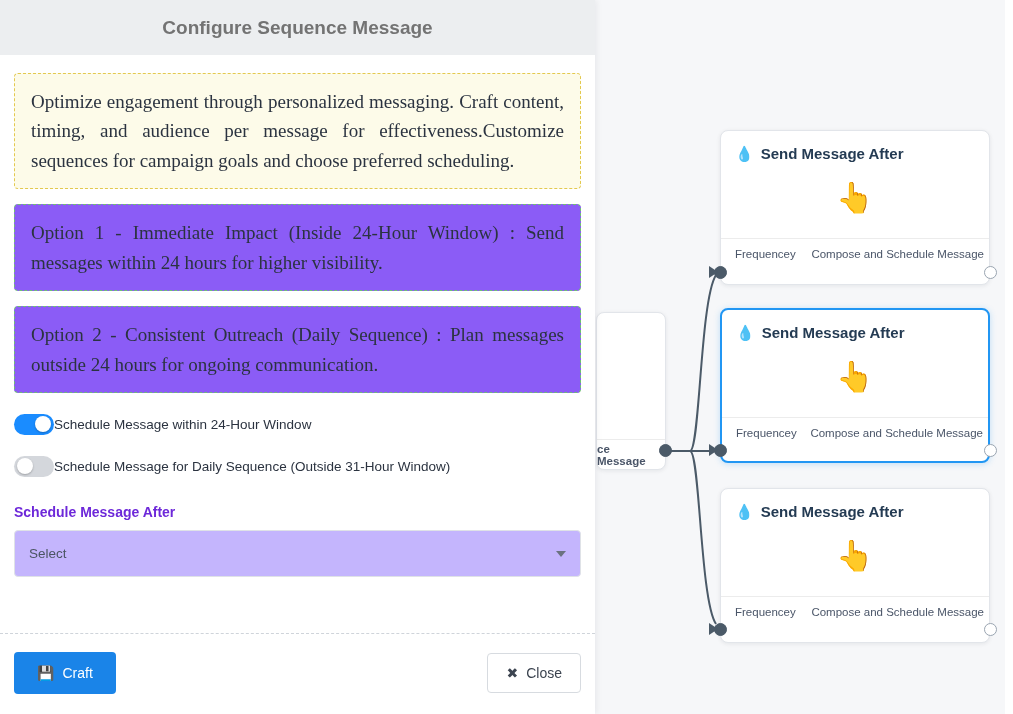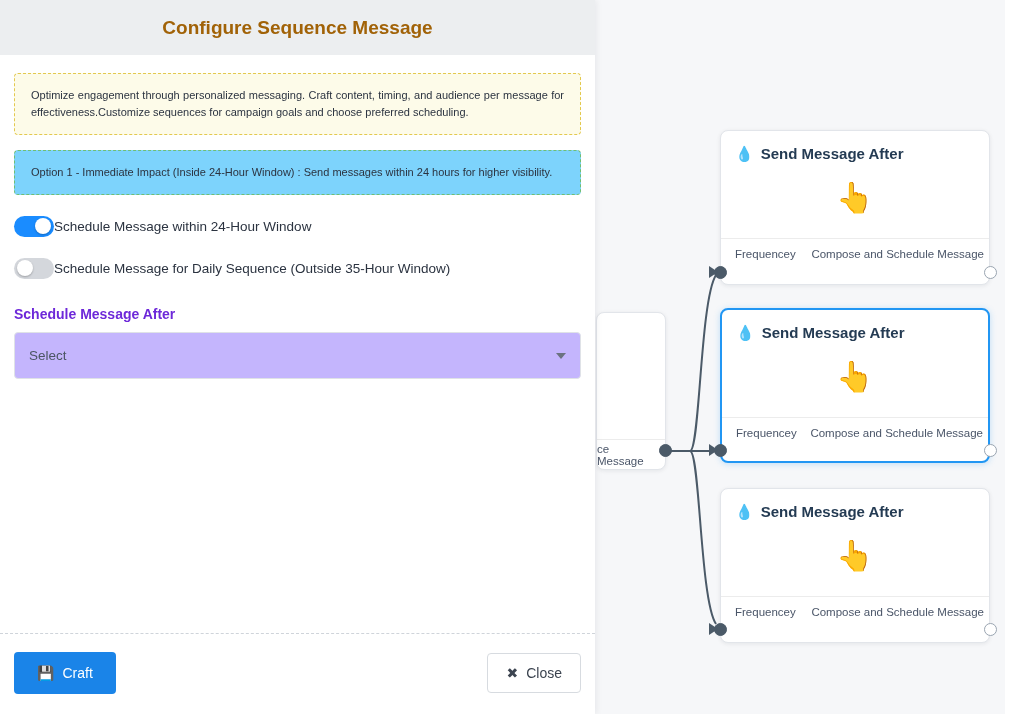--- a/index.html
+++ b/index.html
@@ -101,20 +101,21 @@
     border-left: 9px solid #4b5a68;
   }
 
   
   .node-partial {
     position: absolute;
     background: #ffffff;
     border: 1px solid #e2e5ea;
     border-radius: 8px;
     box-shadow: 0 1px 4px rgba(16,24,40,.08);
+    font-weight: bold;
   }
   .node-partial .pf {
     position: absolute;
     bottom: 0; left: 0; right: 0;
     height: 30px;
     border-top: 1px solid #ececec;
     display: flex;
     align-items: center;
     justify-content: flex-end;
     font-size: 11.5px;
@@ -136,42 +137,43 @@
     height: 55px;
     background: #eceef0;
     display: flex;
     align-items: center;
     justify-content: center;
     flex: 0 0 auto;
   }
   .panel-title {
     font-size: 19px;
     font-weight: bold;
-    color: #a16207;
+    color: #737373;
   }
   .panel-body {
     flex: 1 1 auto;
     padding: 18px 14px 0 14px;
     overflow: hidden;
   }
   .callout {
     border-radius: 4px;
     padding: 13px 16px;
-    font-size: 11px;
+    font-size: 19px;
     line-height: 1.55;
     color: #2b3340;
     text-align: justify;
     margin-bottom: 15px;
+    font-family: Liberation Serif, serif;
   }
   .callout.info {
     background: #fdfbe9;
     border: 1px dashed #e3c94f;
   }
   .callout.green {
-    background: #7dd3fc;
+    background: #8b5cf6;
     border: 1px dashed #6fbf73;
   }
 
   .toggle-row {
     display: flex;
     align-items: center;
     margin: 10px 0 0 0;
     height: 32px;
   }
   .toggle {
@@ -329,33 +331,34 @@
   <div class="panel">
 
     <div class="panel-header">
       <div class="panel-title">Configure Sequence Message</div>
     </div>
 
     <div class="panel-body">
 
       <div class="callout info">Optimize engagement through personalized messaging. Craft content, timing, and audience per message for effectiveness.Customize sequences for campaign goals and choose preferred scheduling.</div>
       <div class="callout green">Option 1 - Immediate Impact (Inside 24-Hour Window) : Send messages within 24 hours for higher visibility.</div>
+      <div class="callout green">Option 2 - Consistent Outreach (Daily Sequence) : Plan messages outside 24 hours for ongoing communication.</div>
 
       <div class="toggle-row">
         <div class="toggle on">
           <div class="knob"></div>
         </div>
         <div class="toggle-label">Schedule Message within 24-Hour Window</div>
       </div>
 
       <div class="toggle-row">
         <div class="toggle">
           <div class="knob"></div>
         </div>
-        <div class="toggle-label">Schedule Message for Daily Sequence (Outside 35-Hour Window)</div>
+        <div class="toggle-label">Schedule Message for Daily Sequence (Outside 31-Hour Window)</div>
       </div>
 
       <div class="field-label">Schedule Message After</div>
 
       <div class="select-box">
         <span>Select</span>
         <span class="caret"></span>
       </div>
 
     </div>

